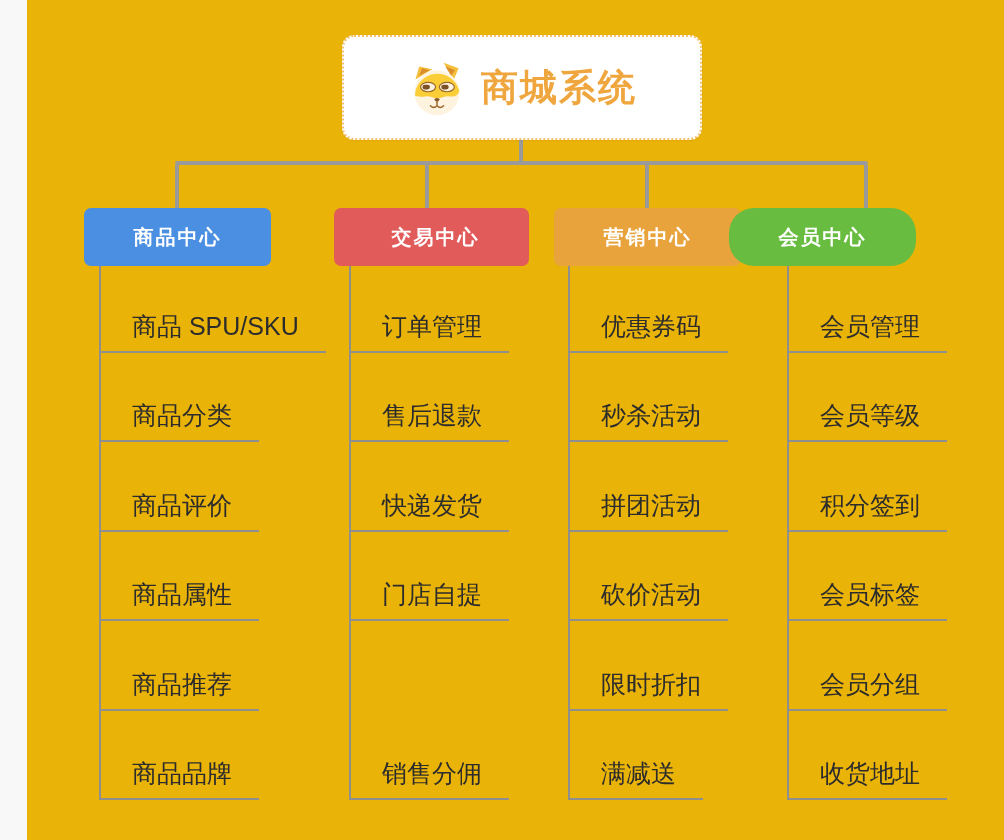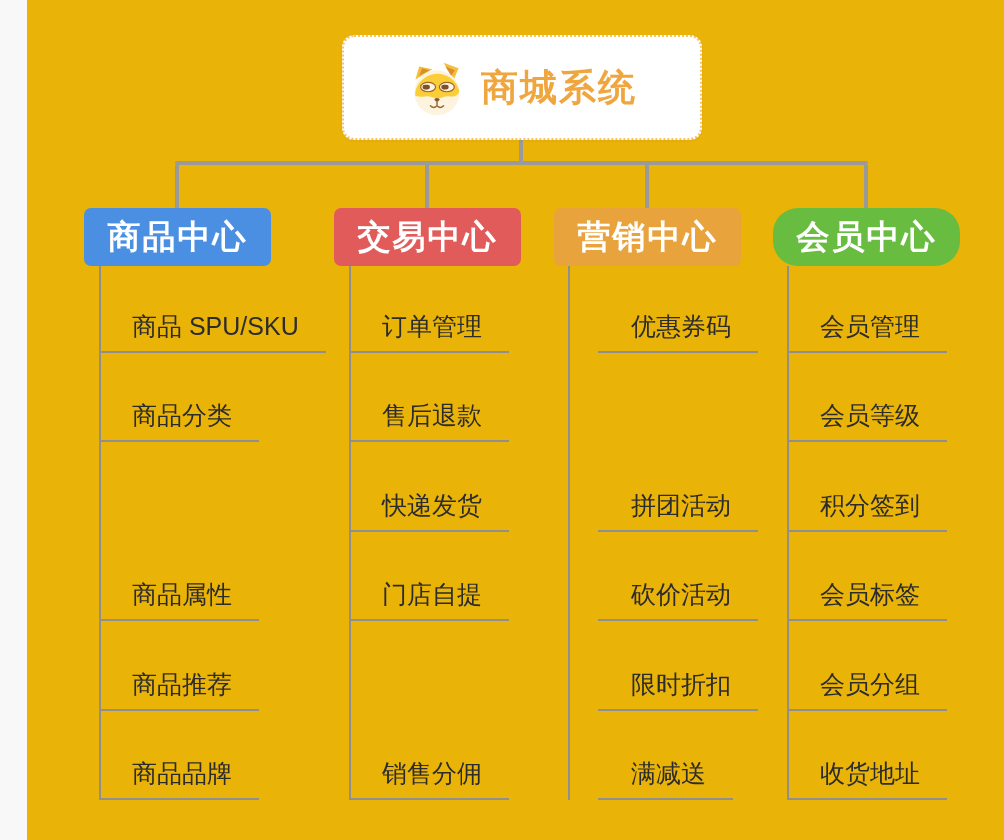--- a/index.html
+++ b/index.html
@@ -43,29 +43,29 @@
   .drop-1{left:398px;}
   .drop-2{left:618px;}
   .drop-3{left:837px;}
   
   .branch-node{
     position:absolute;top:208px;
     width:187px;height:58px;
     border-radius:7px;
     display:flex;align-items:center;justify-content:center;
     color:#ffffff;
-    font-size:33px;
+    font-size:20px;
     font-weight:bold;
     letter-spacing:2px;
     cursor:default;
   }
   .branch-0{left:57px;background:#4a8fe2;}
-  .branch-1{left:307px;background:#e25b5b;}
+  .branch-1{left:307px;background:#e25b5b;padding-left:8px;}
   .branch-2{left:527px;background:#e8a33d;}
-  .branch-3{left:746px;background:#68bc40;border-radius:25px;}
+  .branch-3{left:702px;background:#68bc40;border-radius:25px;}
   
   .trunk{position:absolute;top:266px;height:534px;width:2px;background:#8f8f8f;}
   .trunk-0{left:72px;}
   .trunk-1{left:322px;}
   .trunk-2{left:541px;}
   .trunk-3{left:760px;}
   
   .leaf{
     position:absolute;
     box-sizing:border-box;
@@ -73,21 +73,21 @@
     display:flex;align-items:flex-end;
     padding:0 27px 8px 33px;
     border-bottom:2px solid #8f8f8f;
     font-size:25px;
     color:#2c2c2c;
     white-space:nowrap;
     cursor:default;
   }
   .col-0{left:72px;}
   .col-1{left:322px;}
-  .col-2{left:571px;}
+  .col-2{left:541px;}
   .col-3{left:760px;}
   .row-0{top:311px;}
   .row-1{top:400px;}
   .row-2{top:490px;}
   .row-3{top:579px;text-align:right;}
   .row-4{top:669px;}
   .row-5{top:758px;}
 </style>
 </head>
 <body>
@@ -129,31 +129,33 @@
   <div class="branch-node branch-2">营销中心</div>
   <div class="branch-node branch-3">会员中心</div>
 
   <div class="trunk trunk-0"></div>
   <div class="trunk trunk-1"></div>
   <div class="trunk trunk-2"></div>
   <div class="trunk trunk-3"></div>
 
   <div class="leaf col-0 row-0">商品 SPU/SKU</div>
   <div class="leaf col-0 row-1">商品分类</div>
+  <div class="leaf col-0 row-2">商品评价</div>
   <div class="leaf col-0 row-3">商品属性</div>
   <div class="leaf col-0 row-4">商品推荐</div>
   <div class="leaf col-0 row-5">商品品牌</div>
 
   <div class="leaf col-1 row-0">订单管理</div>
   <div class="leaf col-1 row-1">售后退款</div>
   <div class="leaf col-1 row-2">快递发货</div>
   <div class="leaf col-1 row-3">门店自提</div>
   <div class="leaf col-1 row-5">销售分佣</div>
 
   <div class="leaf col-2 row-0">优惠券码</div>
+  <div class="leaf col-2 row-1">秒杀活动</div>
   <div class="leaf col-2 row-2">拼团活动</div>
   <div class="leaf col-2 row-3">砍价活动</div>
   <div class="leaf col-2 row-4">限时折扣</div>
   <div class="leaf col-2 row-5">满减送</div>
 
   <div class="leaf col-3 row-0">会员管理</div>
   <div class="leaf col-3 row-1">会员等级</div>
   <div class="leaf col-3 row-2">积分签到</div>
   <div class="leaf col-3 row-3">会员标签</div>
   <div class="leaf col-3 row-4">会员分组</div>

